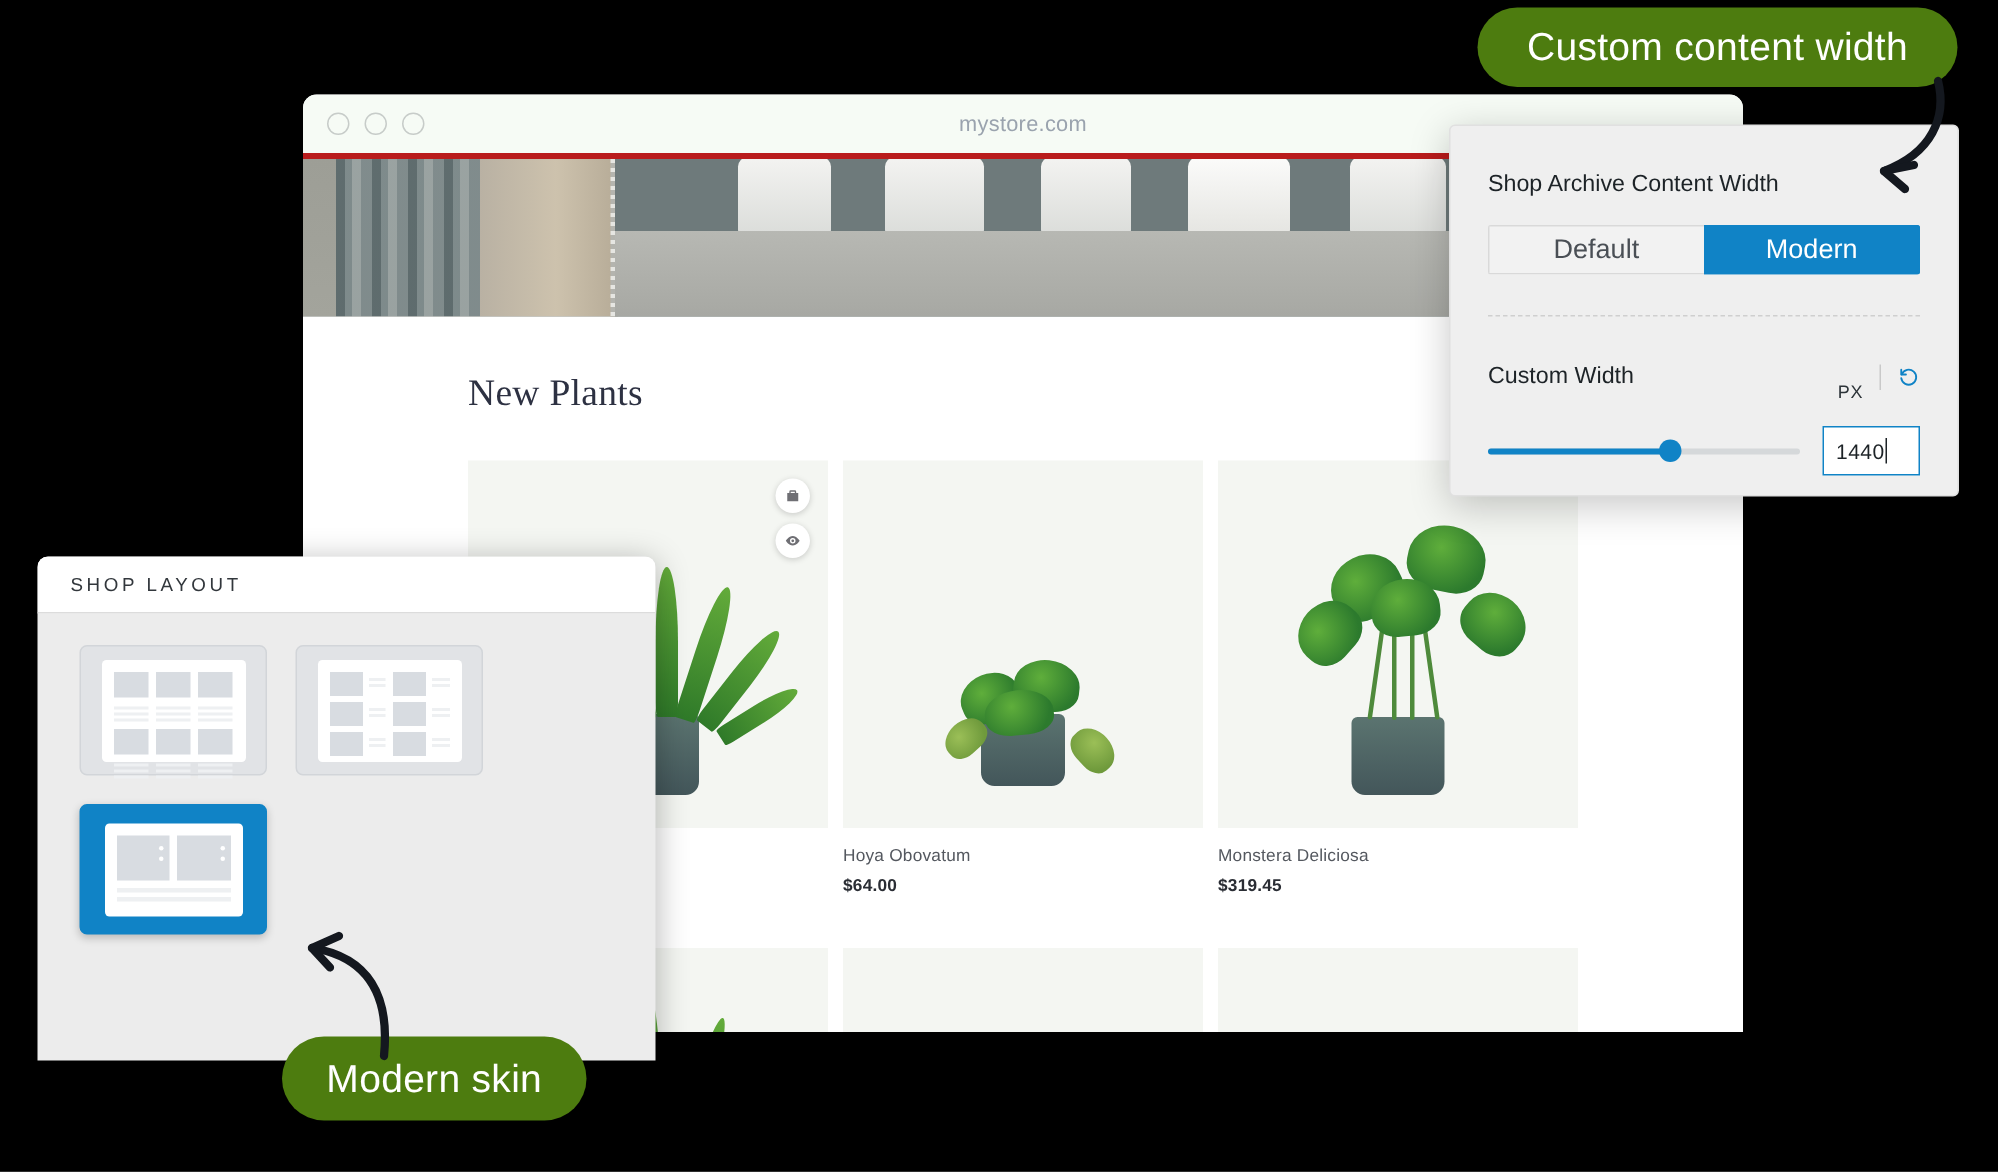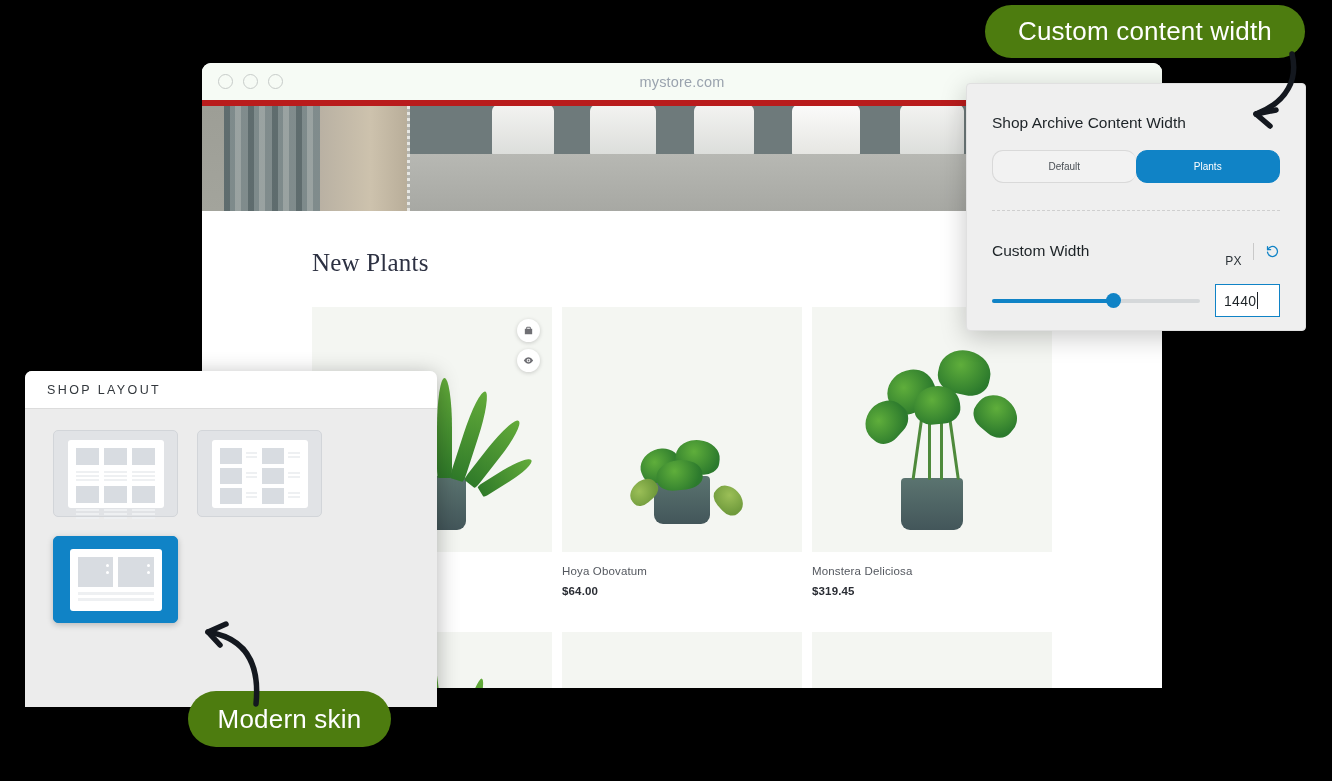--- a/index.html
+++ b/index.html
@@ -29,21 +29,21 @@
     background: #ffffff;
     border-radius: 9px 9px 0 0;
     overflow: hidden;
     box-shadow: 0 2px 24px rgba(0,0,0,0.28);
   }
 
   #browser-chrome {
     position: relative;
     height: 43px;
     background: #f6fbf5;
-    border-bottom: 6px solid #b91c1c;
+    border-bottom: 4px solid #b91c1c;
     display: flex;
     align-items: center;
   }
   .traffic-dots { display: flex; gap: 10px; margin-left: 16px; }
   .traffic-dot {
     width: 15px; height: 15px; border-radius: 50%;
     border: 1px solid #c7ccc9; background: transparent;
   }
   #browser-url {
     position: absolute;
@@ -241,23 +241,22 @@
   #width-mode-toggle {
     display: flex;
     margin-top: 18px;
     height: 33px;
     border-radius: 2px;
     overflow: hidden;
   }
   .toggle-btn {
     flex: 1;
     display: flex; align-items: center; justify-content: center;
-    font-size: 10px;
+    font-size: 18px;
     cursor: pointer;
-    border-radius: 11px;
   }
   #toggle-default {
     background: #f2f2f2;
     color: #4a4f55;
     border: 1px solid #d9d9d9;
     border-right: none;
   }
   #toggle-custom {
     background: #1083c6;
     color: #ffffff;
@@ -623,21 +622,21 @@
       </div>
 
     </div>
   </div>
 
   <div id="content-width-panel">
     <div id="content-width-title">Shop Archive Content Width</div>
 
     <div id="width-mode-toggle">
       <div class="toggle-btn" id="toggle-default">Default</div>
-      <div class="toggle-btn" id="toggle-custom">Plants</div>
+      <div class="toggle-btn" id="toggle-custom">Modern</div>
     </div>
 
     <div id="panel-divider"></div>
 
     <div id="custom-width-row">
       <div id="custom-width-label">Custom Width</div>
       <div id="unit-reset-group">
         <div id="unit-px">PX</div>
         <div id="unit-sep"></div>
         <span id="reset-icon">

